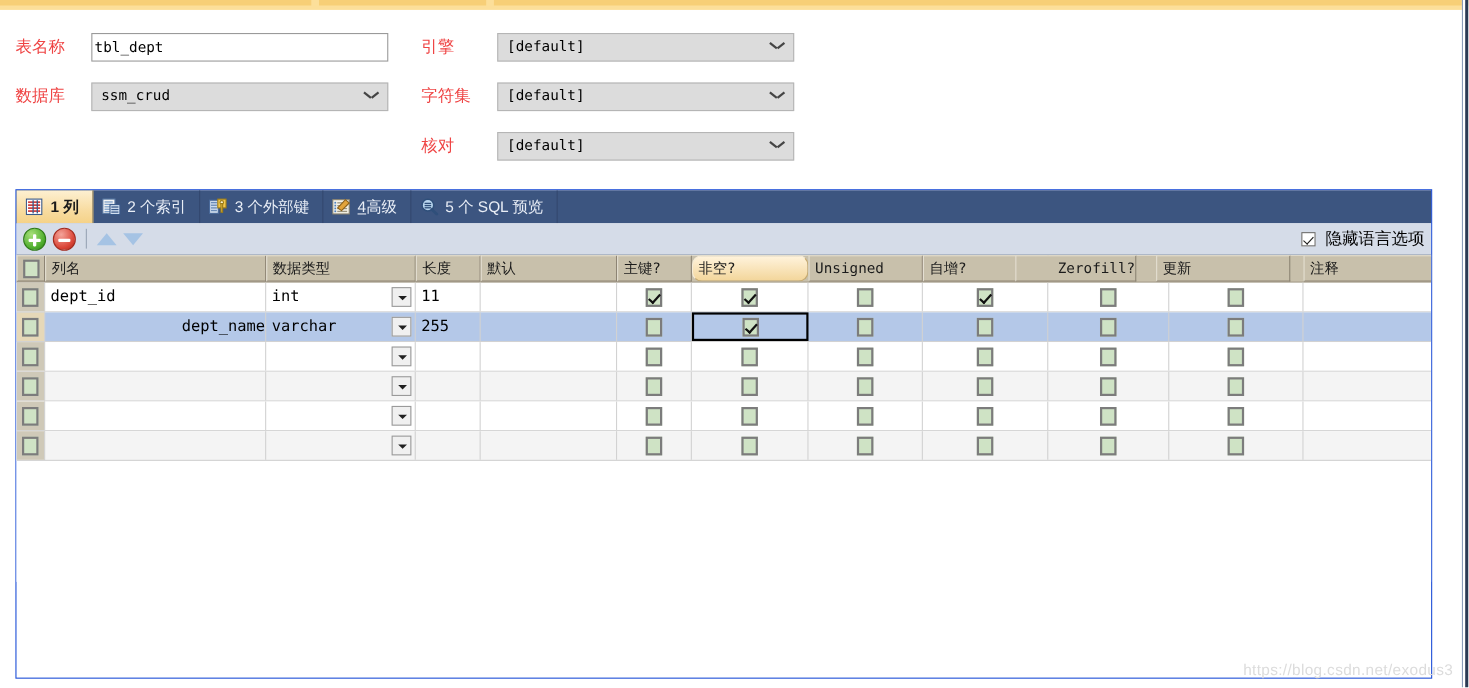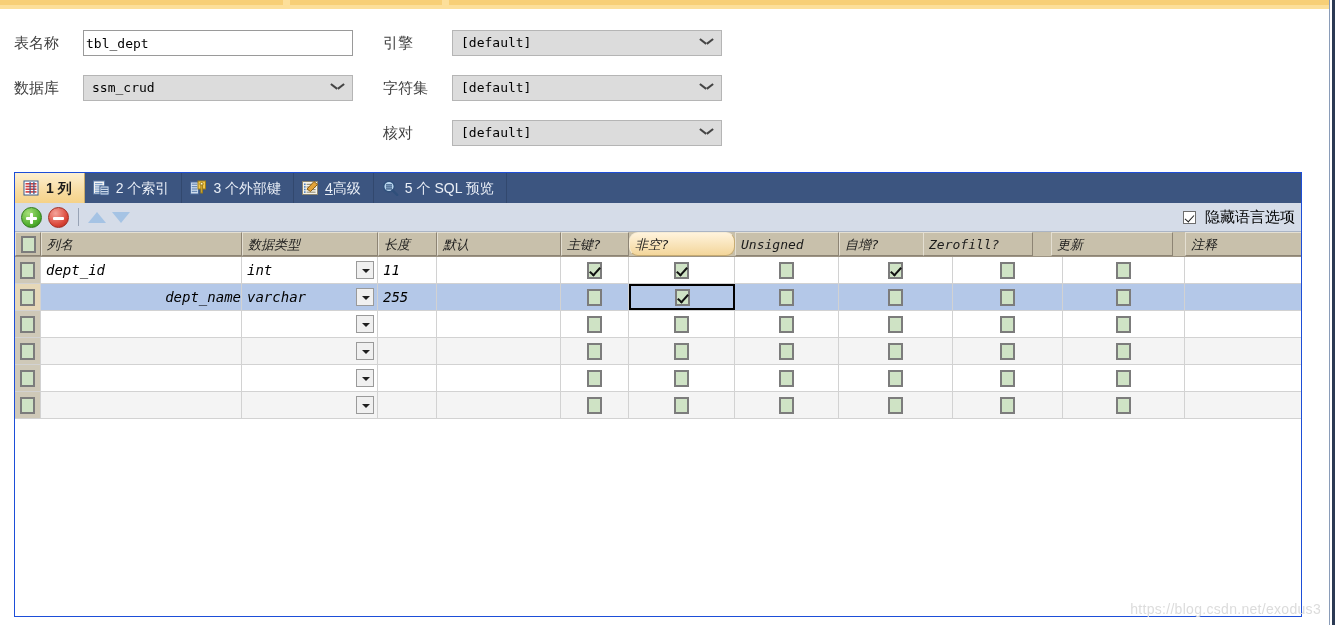--- a/index.html
+++ b/index.html
@@ -46,21 +46,21 @@
 
   
   #header-form {
     position: absolute;
     left: 0; top: 9px;
     width: 1290px; height: 150px;
   }
   .form-label {
     position: absolute;
     font-size: 15px;
-    color: #404040;
+    color: #ef4444;
     line-height: 26px;
     white-space: nowrap;
   }
   .txtfield {
     position: absolute;
     height: 26px;
     box-sizing: border-box;
     background: #ffffff;
     border: 1px solid #9a9a9a;
     font-family: "DejaVu Sans Mono", monospace;
@@ -211,21 +211,20 @@
     border-width: 0 1.6px 1.6px 0;
     transform: rotate(42deg);
   }
 
   
   #grid {
     position: relative;
     background: #fff;
     height: 297px;
     overflow: hidden;
-    font-style: italic;
   }
   .grow {
     position: relative;
     height: 27px;
     width: 100%;
     box-sizing: border-box;
   }
   .grow.hdr {
     height: 25px;
     background: #c8c0ab;
@@ -471,21 +470,21 @@
           </div>
         </div>
         <div class="gcell" style="left: 26px; width: 201px;">列名</div>
         <div class="gcell" style="left: 227px; width: 136px;">数据类型</div>
         <div class="gcell" style="left: 363px; width: 59px;">长度</div>
         <div class="gcell" style="left: 422px; width: 124px;">默认</div>
         <div class="gcell" style="left: 546px; width: 68px;">主键?</div>
         <div class="gcell hl" style="left: 614px; width: 106px; border-radius: 9px;">非空?</div>
         <div class="gcell" style="left: 720px; width: 104px;">Unsigned</div>
         <div class="gcell" style="left: 824px; width: 114px;">自增?</div>
-        <div class="gcell" style="left: 908px; width: 110px;">Zerofill?</div>
+        <div class="gcell" style="left: 908px; width: 110px; text-align: right;">Zerofill?</div>
         <div class="gcell" style="left: 1036px; width: 122px;">更新</div>
         <div class="gcell" style="left: 1170px; width: 118px;">注释</div>
       </div>
       <div class="grow data even">
         <div class="gcell gutter" style="left: 0px; width: 26px;">
           <div class="gbox"></div>
         </div>
         <div class="gcell txt" style="left: 26px; width: 201px;">dept_id</div>
         <div class="gcell txt" style="left: 227px; width: 136px;">int<span class="dtbtn"></span></div>
         <div class="gcell txt" style="left: 363px; width: 59px;">11</div>

